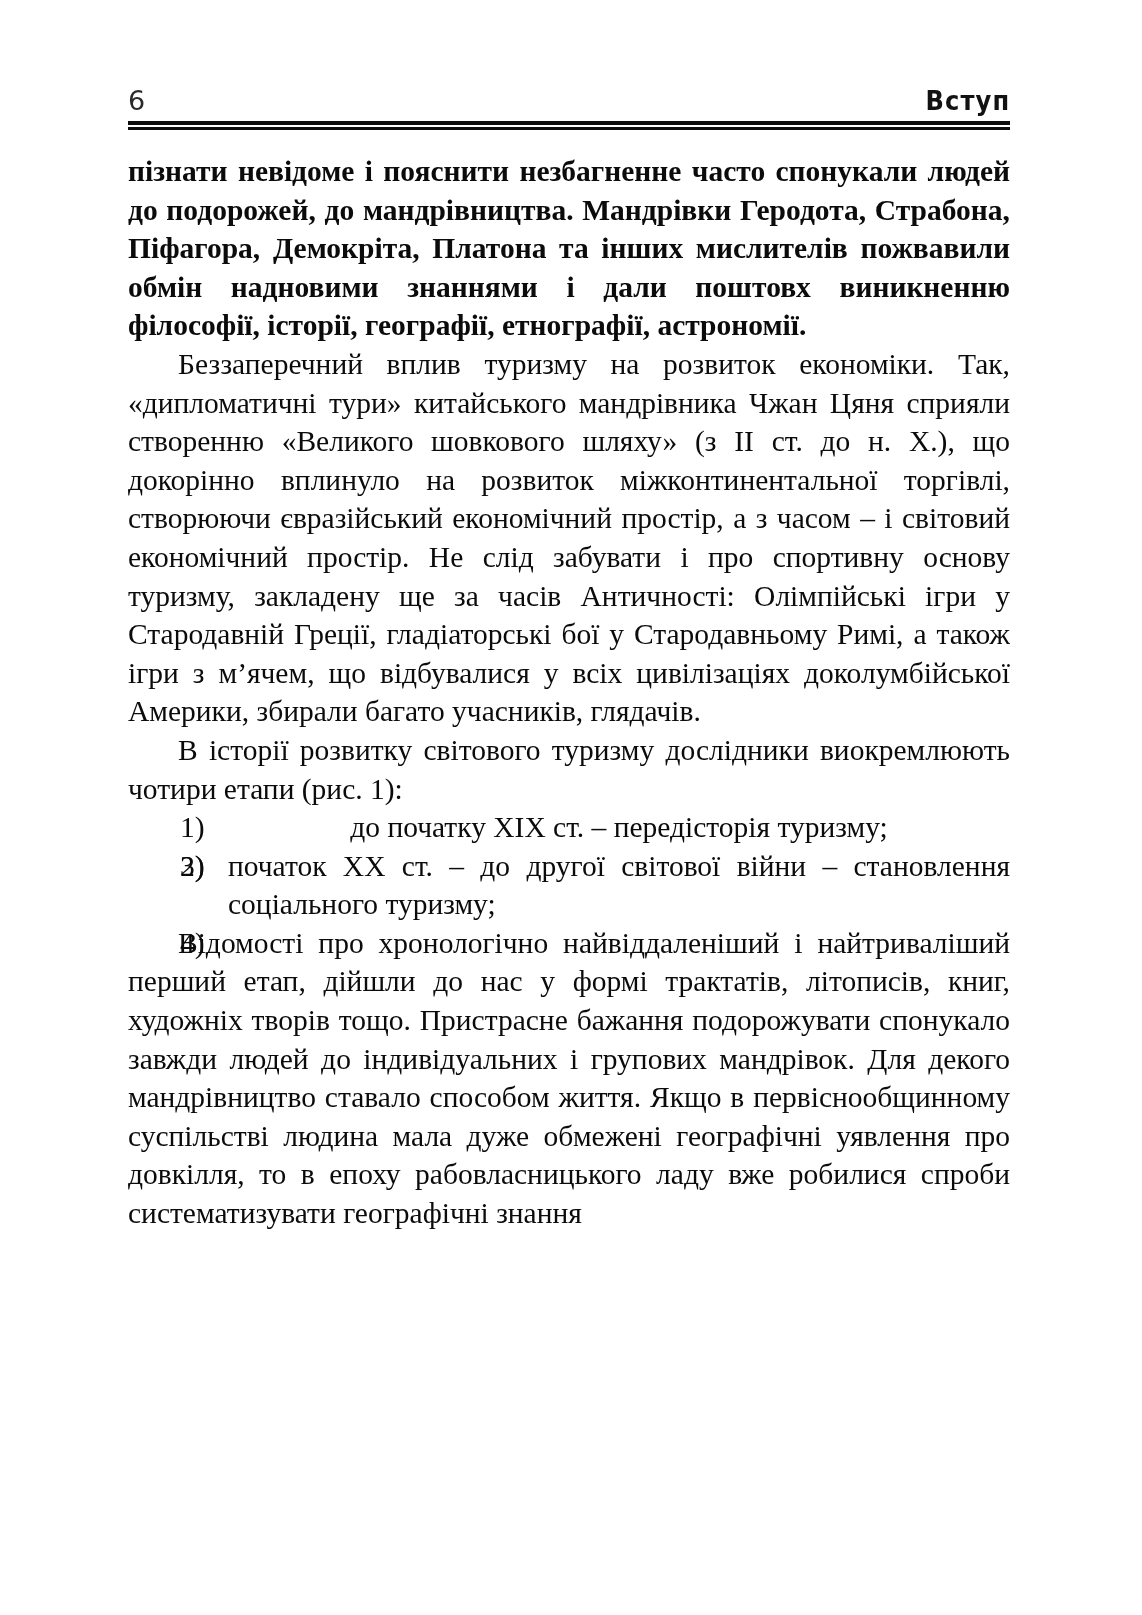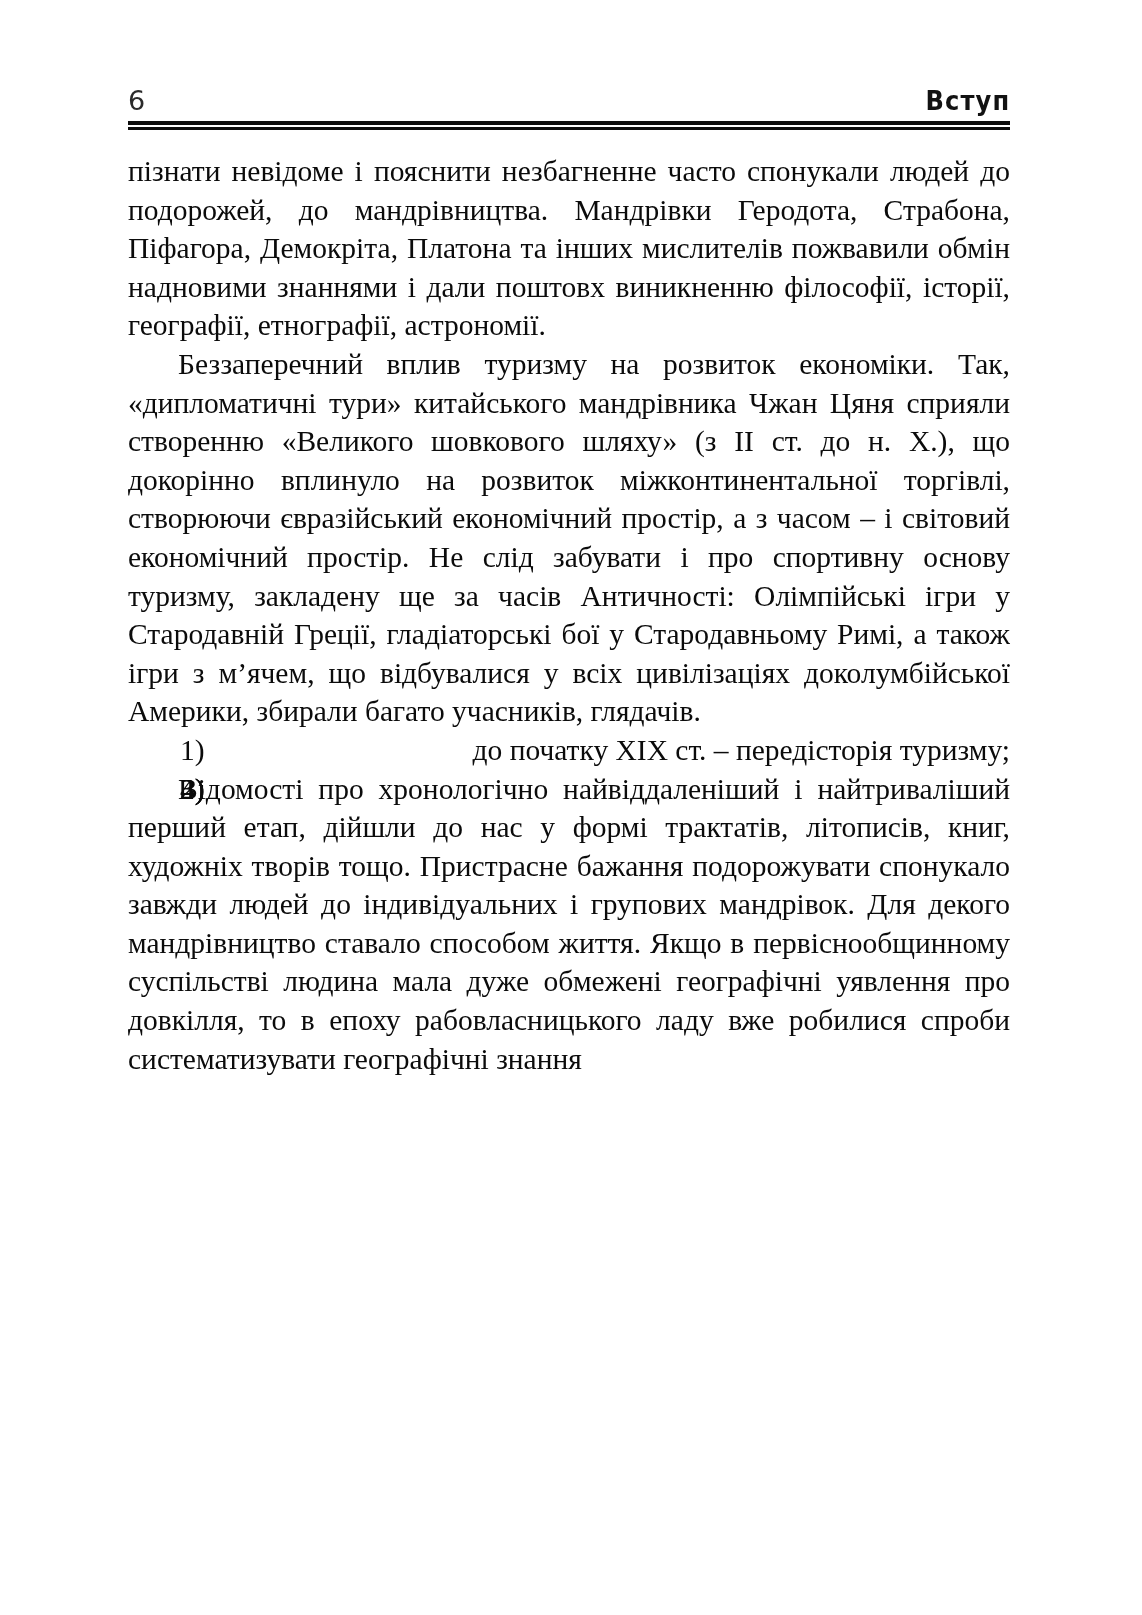--- a/index.html
+++ b/index.html
@@ -88,20 +88,21 @@
   }
 
   p.para {
     margin: 0;
     text-indent: 50px;
     text-align: justify;
   }
 
   p.para.cont {
     text-indent: 0;
+    font-weight: bold;
   }
 
   
   ol.steps {
     margin: 0;
     padding: 0;
     list-style: none;
   }
 
   ol.steps > li {
@@ -118,21 +119,21 @@
     text-align: left;
     font-family: "Liberation Serif", "DejaVu Serif", serif;
   }
 
   ol.steps > li .item-text {
     display: block;
   }
 
   
   .nostretch {
-    text-align: right;
+    text-align: center;
   }
 </style>
 </head>
 <body>
 
 <div class="page">
 
   <div class="running-head">
     <span class="folio">6</span>
     <span class="running-title">Вступ</span>
@@ -143,31 +144,33 @@
     <div class="bar-gap"></div>
     <div class="bar-thin"></div>
   </div>
 
   <div class="body-text">
 
     <p class="para cont">пізнати невідоме і пояснити незбагненне часто спонукали людей до подорожей, до мандрівництва. Мандрівки Геродота, Страбона, Піфагора, Демокріта, Платона та інших мислителів пожвавили обмін надновими знаннями і дали поштовх виникненню філософії, історії, географії, етнографії, астрономії.</p>
 
     <p class="para">Беззаперечний вплив туризму на розвиток економіки. Так, «дипломатичні тури» китайського мандрівника Чжан Цяня сприяли створенню «Великого шовкового шляху» (з ІІ ст. до н. Х.), що докорінно вплинуло на розвиток міжконтинентальної торгівлі, створюючи євразійський економічний простір, а з часом – і світовий економічний простір. Не слід забувати і про спортивну основу туризму, закладену ще за часів Античності: Олімпійські ігри у Стародавній Греції, гладіаторські бої у Стародавньому Римі, а також ігри з м’ячем, що відбувалися у всіх цивілізаціях доколумбійської Америки, збирали багато учасників, глядачів.</p>
 
+    <p class="para nostretch">В історії розвитку світового туризму дослідники виокремлюють чотири етапи (рис. 1):</p>
 
     <ol class="steps">
       <li>
         <span class="marker">1)</span>
         <span class="item-text nostretch">до початку XIX ст. – передісторія туризму;</span>
       </li>
       <li>
         <span class="marker">2)</span>
       </li>
       <li>
         <span class="marker">3)</span>
+        <span class="item-text">початок XX ст. – до другої світової війни – становлення соціального туризму;</span>
       </li>
       <li>
         <span class="marker">4)</span>
       </li>
     </ol>
 
     <p class="para">Відомості про хронологічно найвіддаленіший і найтриваліший перший етап, дійшли до нас у формі трактатів, літописів, книг, художніх творів тощо. Пристрасне бажання подорожувати спонукало завжди людей до індивідуальних і групових мандрівок. Для декого мандрівництво ставало способом життя. Якщо в первіснообщинному суспільстві людина мала дуже обмежені географічні уявлення про довкілля, то в епоху рабовласницького ладу вже робилися спроби систематизувати географічні знання</p>
 
   </div>
 

